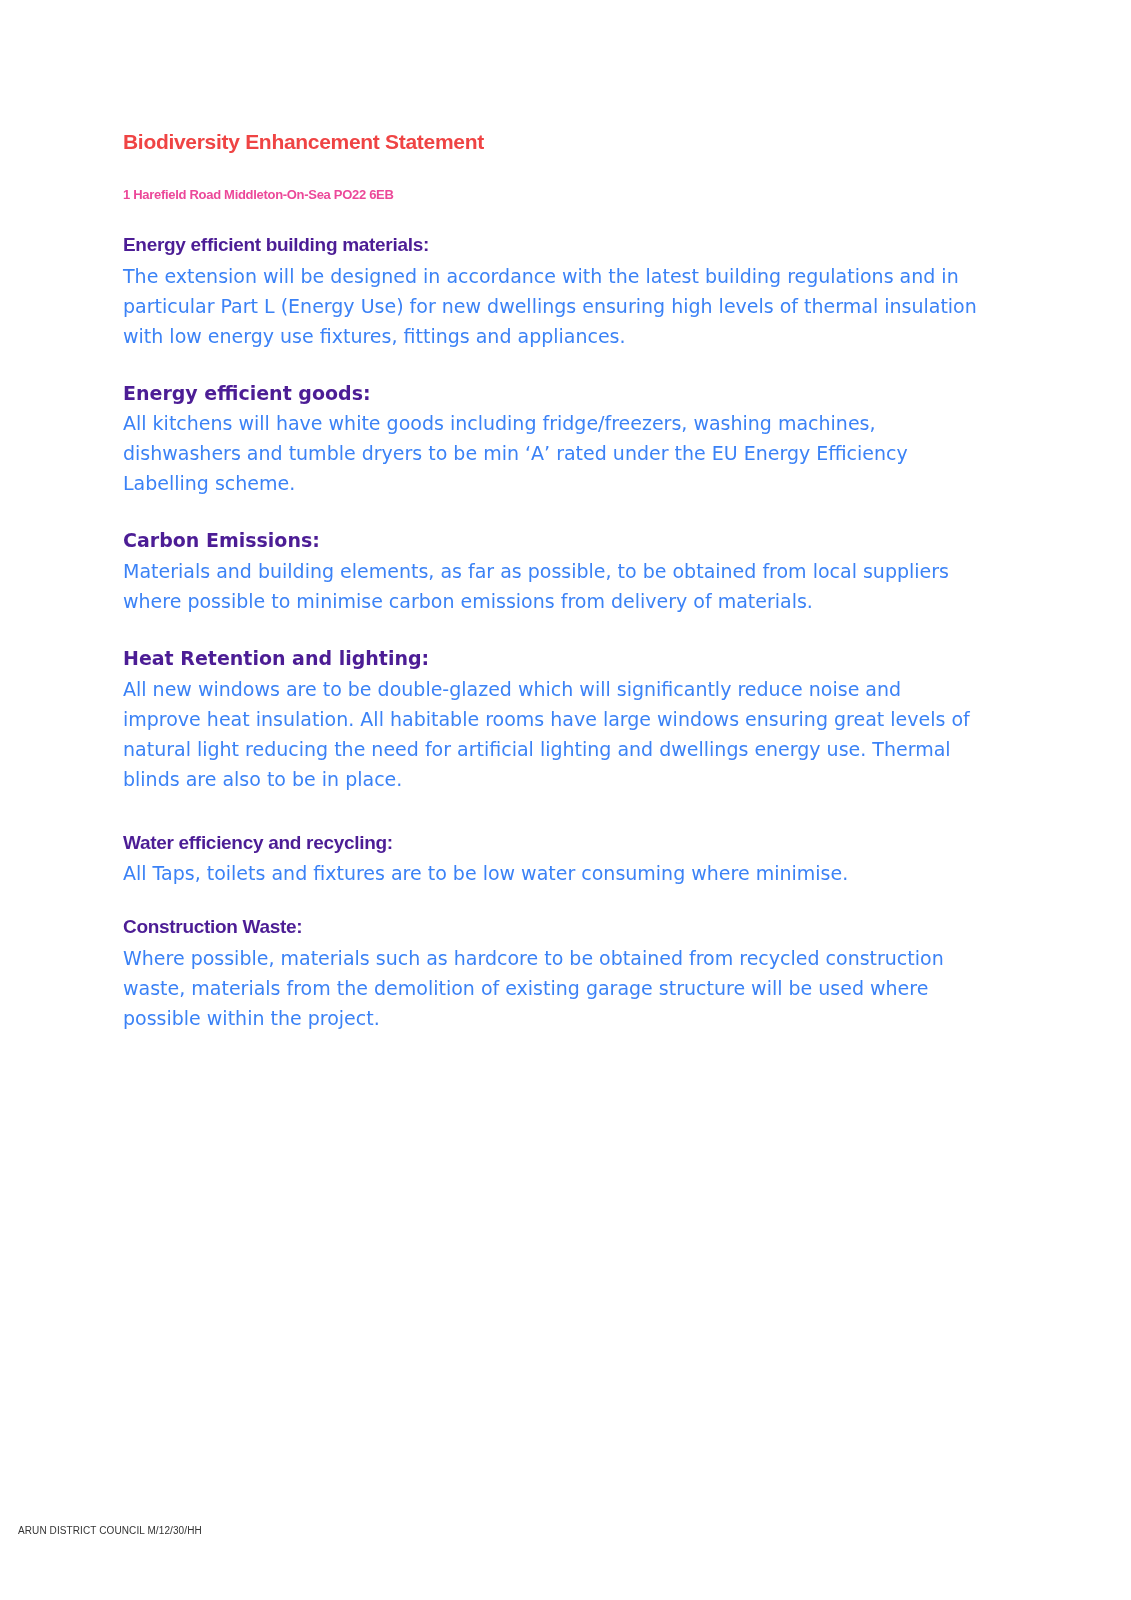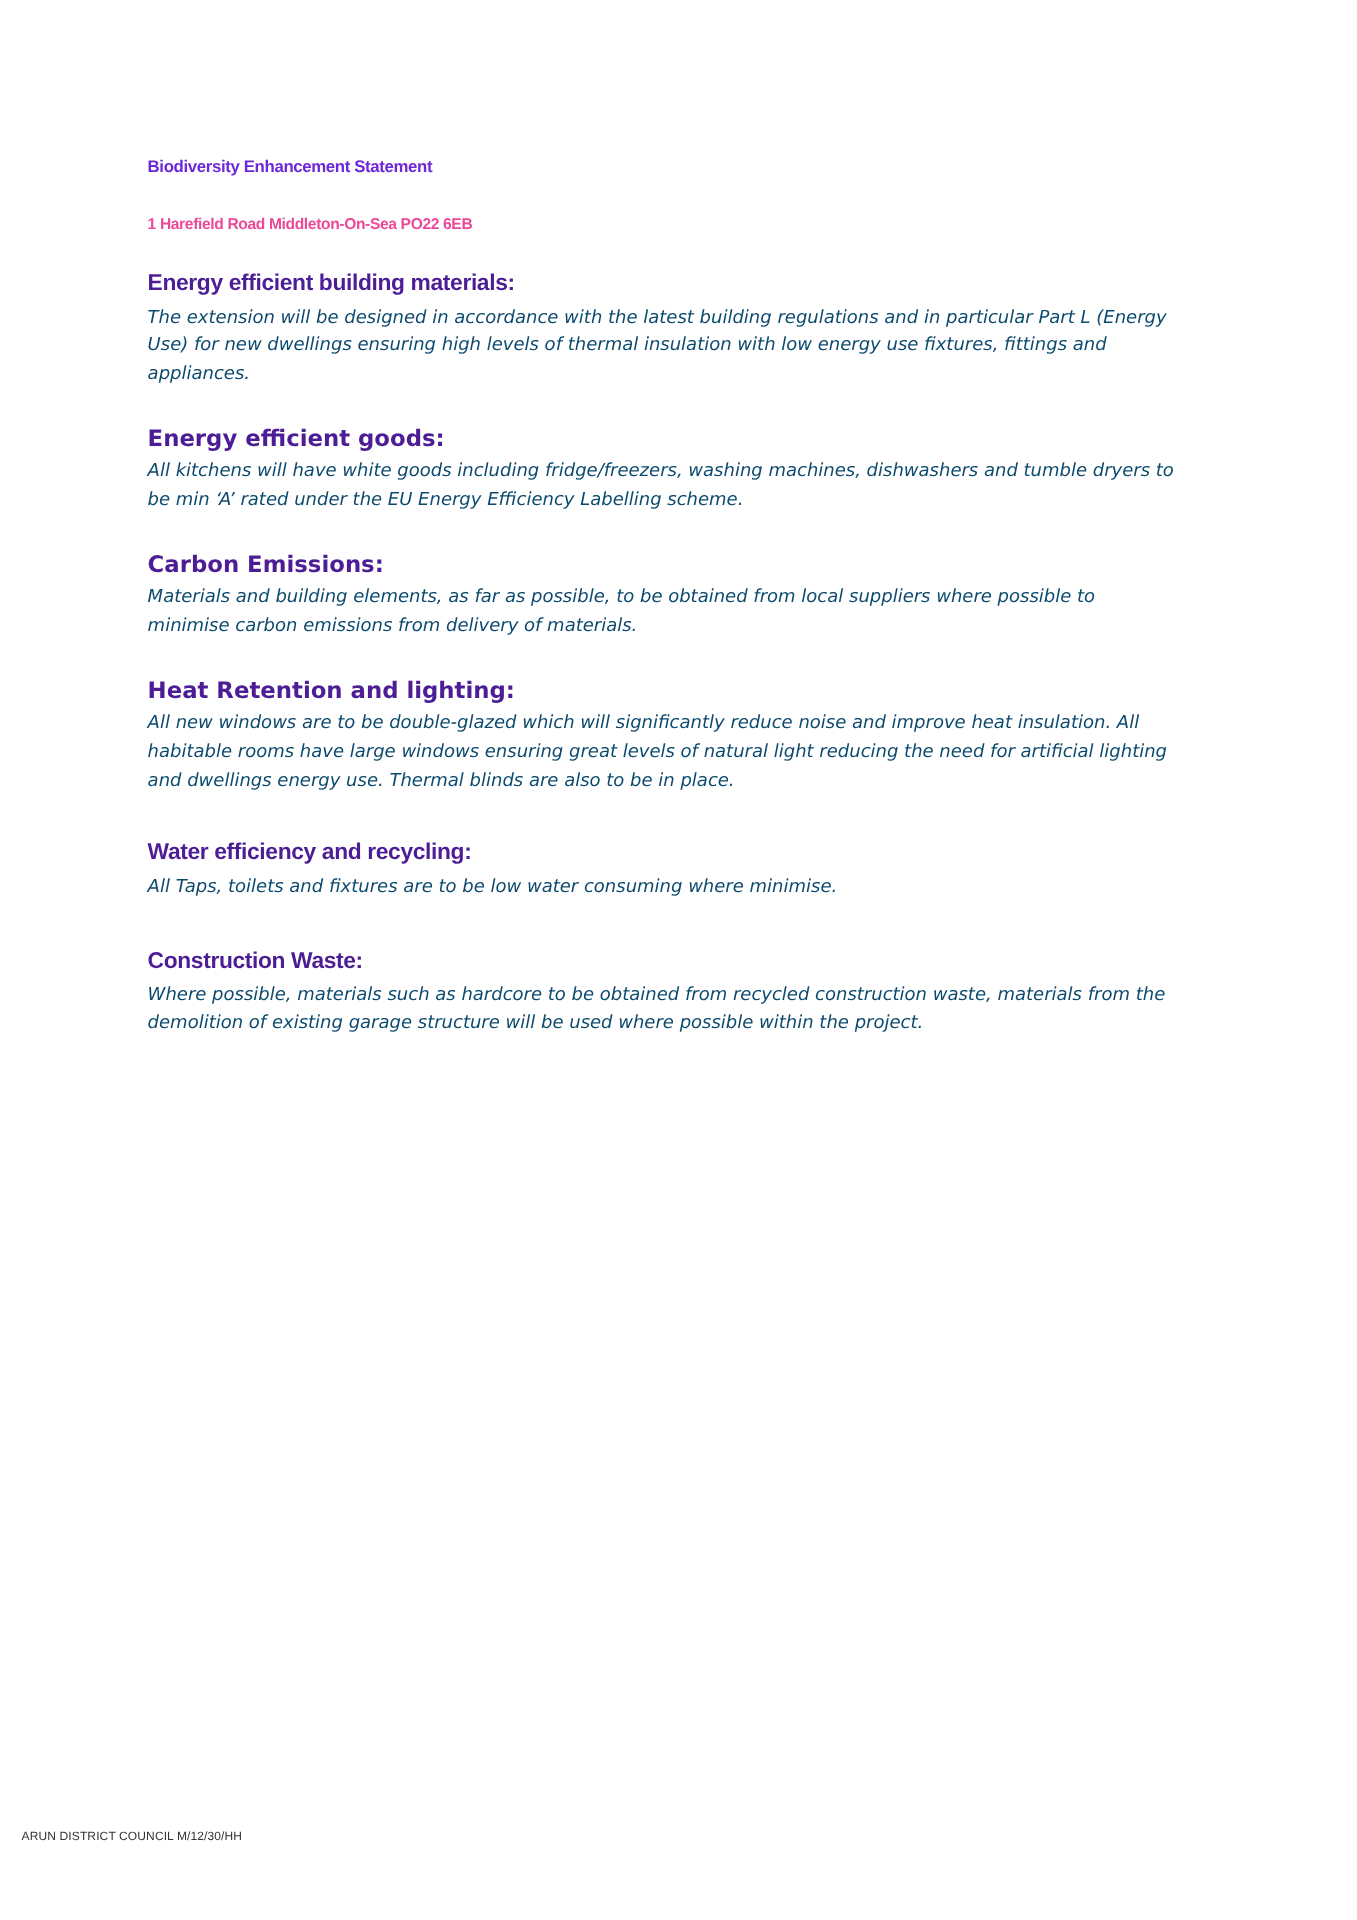--- a/index.html
+++ b/index.html
@@ -20,24 +20,24 @@
     background: #ffffff;
   }
   .content {
     position: absolute;
     left: 123px;
     top: 130px;
     width: 856px;
   }
   .doc-title {
     font-family: "Liberation Sans", sans-serif;
-    font-size: 14px;
+    font-size: 21px;
     font-weight: 700;
     letter-spacing: -0.3px;
-    color: #6d28d9;
+    color: #ef4444;
     margin: 0 0 0 0;
   }
   .doc-address {
     font-family: "Liberation Sans", sans-serif;
     font-size: 13px;
     font-weight: 700;
     letter-spacing: -0.3px;
     color: #ec4899;
     margin: 33px 0 0 0;
   }
@@ -55,31 +55,30 @@
     line-height: 1.4;
   }
   
   .doc-section:nth-child(1) h2,
   .doc-section:nth-child(5) h2,
   .doc-section:nth-child(6) h2 {
     font-family: "Liberation Sans", sans-serif;
     letter-spacing: -0.3px;
   }
   .doc-section p {
-    font-size: 15px;
+    font-size: 19px;
     line-height: 1.58;
     margin: 0;
-    color: #0c4a6e;
-    font-style: italic;
+    color: #3b82f6;
   }
   
   .doc-section:nth-child(1),
   .doc-section:nth-child(5) { margin-top: 30px; }
   .doc-section:nth-child(5) { margin-top: 36px; }
-  .doc-section:nth-child(6) { margin-top: 38px; }
+  .doc-section:nth-child(6) { margin-top: 26px; }
   .footer {
     position: absolute;
     left: 18px;
     bottom: 64px;
     font-family: "Liberation Sans", sans-serif;
     font-size: 10px;
     color: #333333;
     letter-spacing: 0.1px;
   }
 </style>

